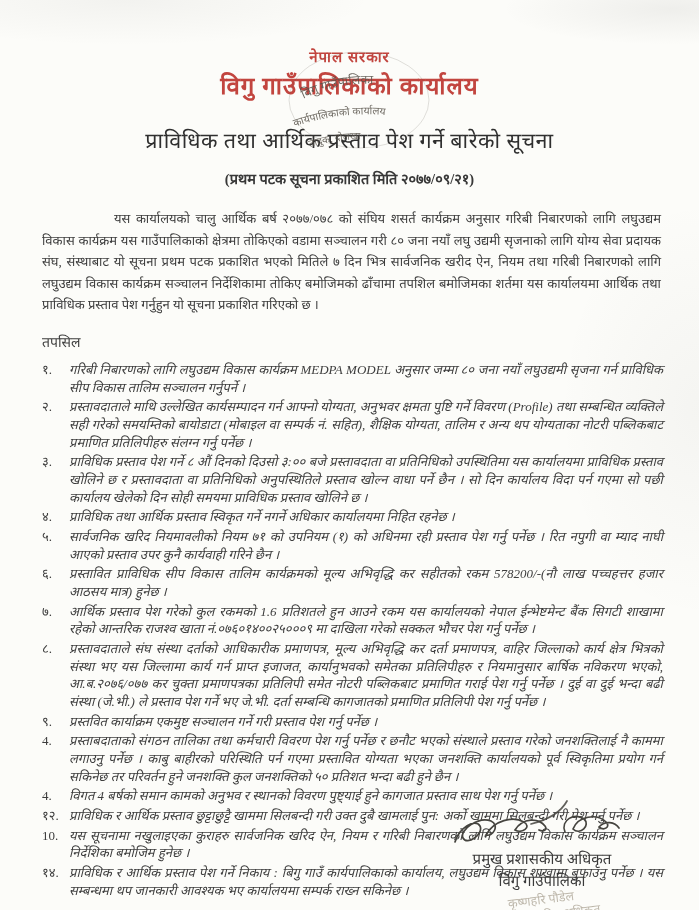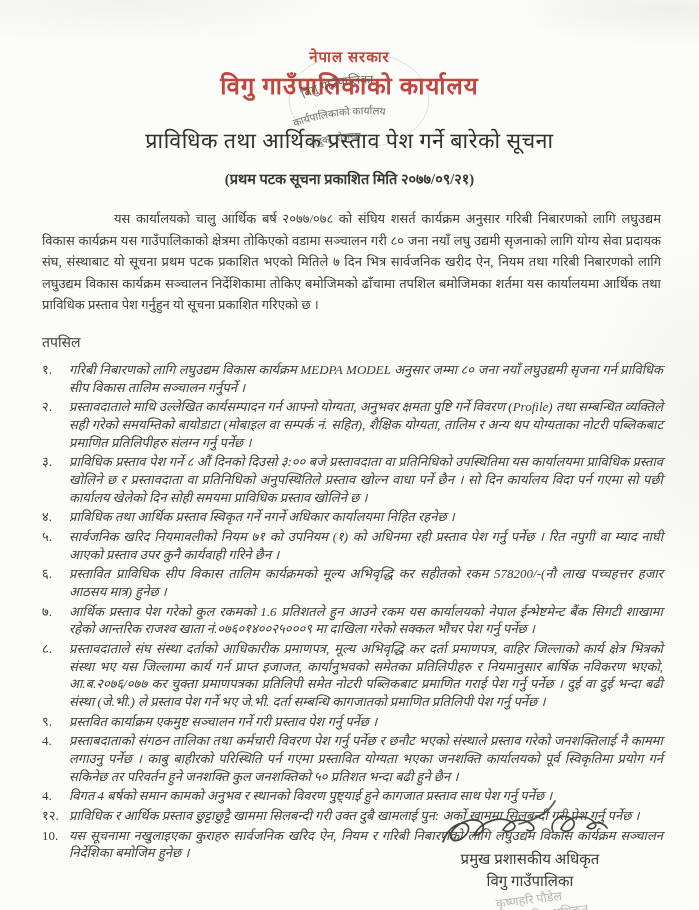--- a/index.html
+++ b/index.html
@@ -22,21 +22,21 @@
   .stamp-svg{position:absolute;left:272px;top:40px;pointer-events:none;}
   .stamp-svg text{fill:#57524a;opacity:.85;font-family:"Liberation Serif","DejaVu Serif",serif;}
   .doc-title{margin-top:24px;text-align:center;font-size:21.5px;font-weight:normal;color:#2f2f2f;letter-spacing:.5px;}
   .doc-subtitle{margin-top:14px;text-align:center;font-size:14.5px;font-weight:bold;color:#383838;}
   .intro{margin:20px 38px 0 42px;font-size:13px;line-height:1.66;text-align:justify;text-indent:72px;}
   .tapasil{margin:16px 0 10px 42px;font-size:14px;}
   .list{margin:0 36px 0 42px;}
   .item{display:flex;font-size:13px;line-height:1.36;margin-bottom:2px;}
   .item .num{flex:none;min-width:27px;}
   .item .txt{flex:1;text-align:justify;font-style:italic;}
-  .sig-block{position:absolute;right:54px;bottom:0;width:230px;text-align:center;}
+  .sig-block{position:absolute;right:42px;bottom:0;width:230px;text-align:center;}
   .sig-svg{display:block;margin:0 auto -4px auto;}
   .sig-role{font-size:15px;color:#3a3a3a;}
   .sig-org{font-size:15px;color:#3a3a3a;margin-top:2px;}
   .sig-stamp{transform:rotate(-7deg);color:rgba(130,118,95,0.5);font-size:12.5px;line-height:1.3;margin-top:2px;margin-bottom:-14px;}
 </style>
 </head>
 <body>
 
 <div class="page">
 
@@ -109,20 +109,24 @@
         <span class="txt">विगत 4 बर्षको समान कामको अनुभव र स्थानको विवरण पुष्ट्याई हुने कागजात प्रस्ताव साथ पेश गर्नु पर्नेछ ।</span>
       </div>
     <div class="item">
         <span class="num">१२.</span>
         <span class="txt">प्राविधिक र आर्थिक प्रस्ताव छुट्टाछुट्टै खाममा सिलबन्दी गरी उक्त दुबै खामलाई पुन: अर्को खाममा सिलबन्दी गरी पेश गर्नु पर्नेछ ।</span>
       </div>
     <div class="item">
         <span class="num">10.</span>
         <span class="txt">यस सूचनामा नखुलाइएका कुराहरु सार्वजनिक खरिद ऐन, नियम र गरिबी निबारणको लागि लघुउद्यम विकास कार्यक्रम सञ्चालन निर्देशिका बमोजिम हुनेछ ।</span>
       </div>
+    <div class="item">
+        <span class="num">१४.</span>
+        <span class="txt">प्राविधिक र आर्थिक प्रस्ताव पेश गर्ने निकाय : बिगु गाउँ कार्यपालिकाको कार्यालय, लघुउद्यम विकास शाखामा बुफाउनु पर्नेछ । यस सम्बन्धमा थप जानकारी आवश्यक भए कार्यालयमा सम्पर्क राख्न सकिनेछ ।</span>
+      </div>
   </div>
 
   <div class="sig-block">
     <svg class="sig-svg" width="190" height="52" viewBox="0 0 190 52">
       <g fill="none" stroke="#45443f" stroke-width="1.7" stroke-linecap="round">
         <path d="M120,1 C114,12 100,20 84,24" opacity="0.85"></path>
         <path d="M8,42 C12,28 28,18 33,26 C37,34 20,46 16,38 C12,30 32,16 44,21 C53,25 46,37 39,35 C47,20 66,16 77,22 C85,27 75,34 68,30 C76,17 92,18 98,26 C101,30 96,32 92,30"></path>
         <path d="M118,32 C113,20 128,12 137,19 C144,25 133,36 126,29 C131,16 150,13 159,22 C164,27 157,31 152,27 C158,20 168,22 172,28"></path>
       </g>
     </svg>

